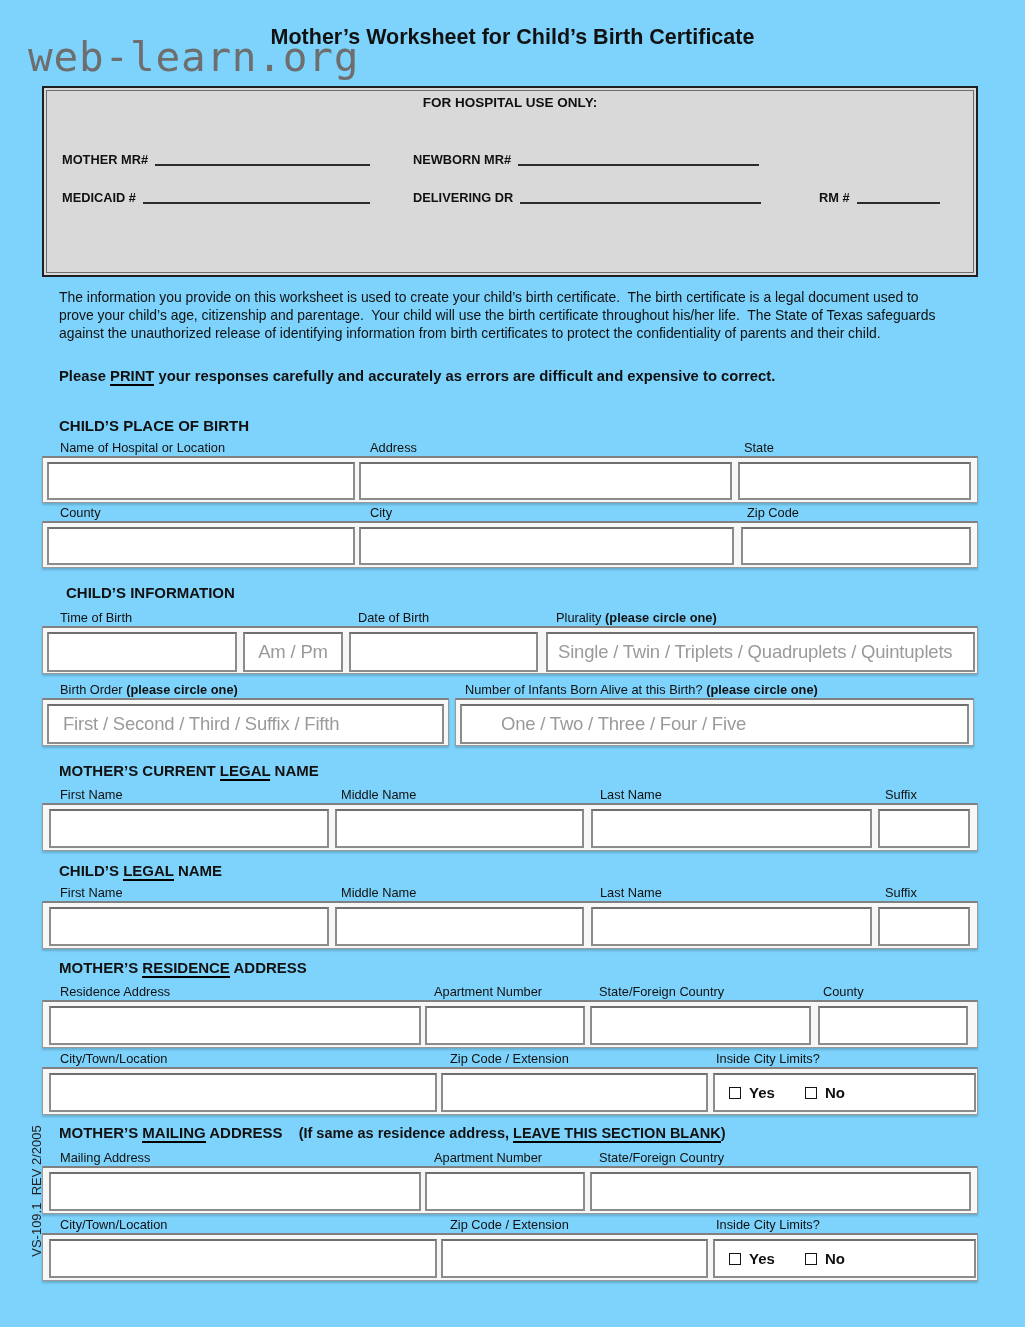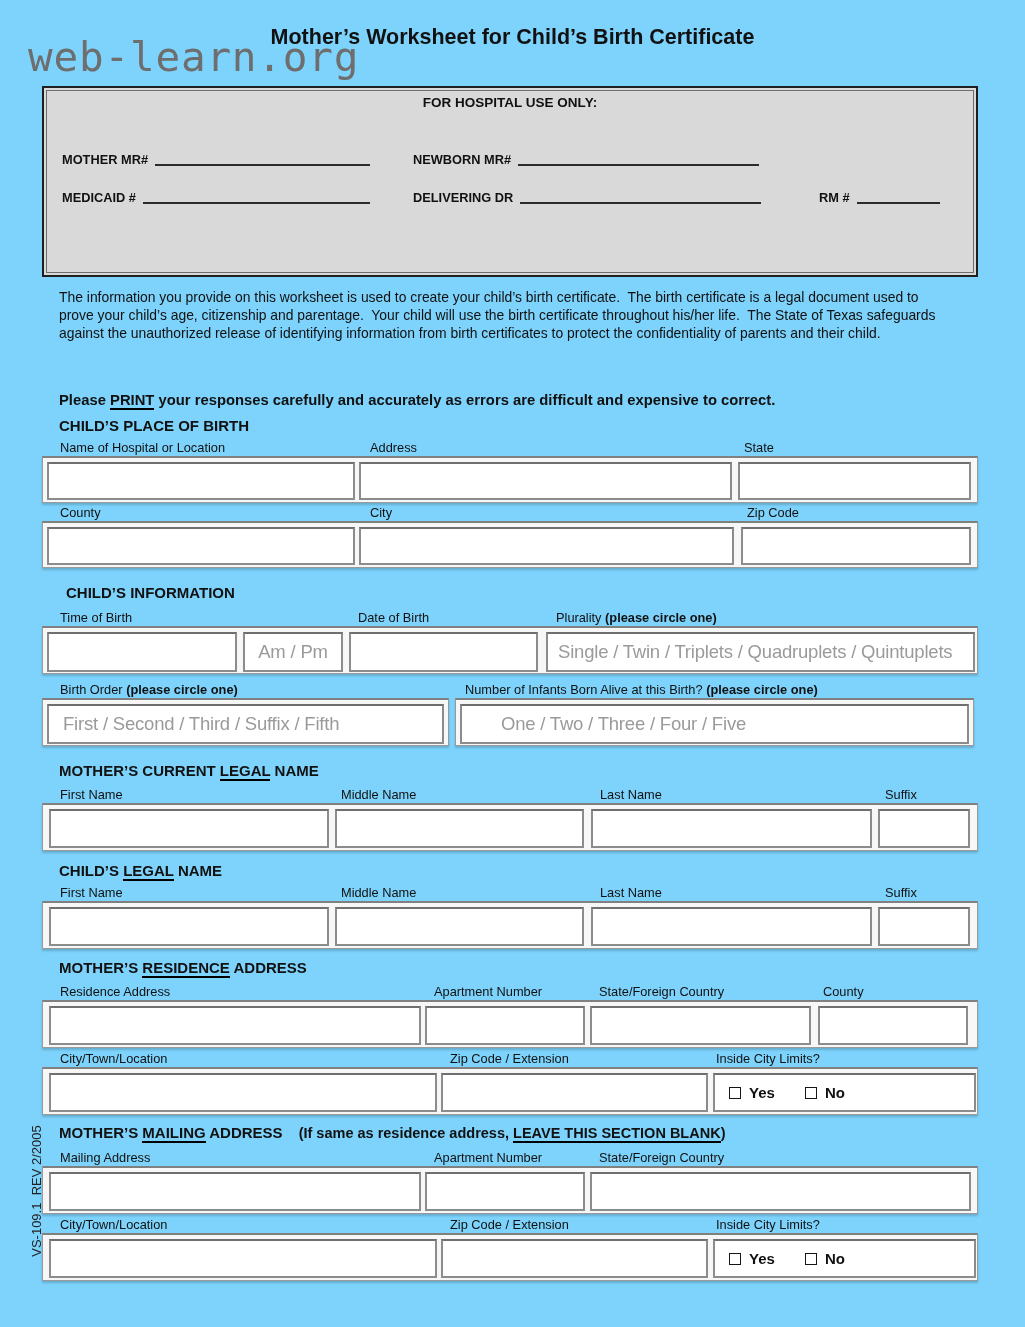--- a/index.html
+++ b/index.html
@@ -31,21 +31,21 @@
     font-size:13.5px; font-weight:bold;
   }
   .hfield { position:absolute; display:flex; align-items:center; }
   .hfield .hlab { font-size:12.8px; font-weight:bold; white-space:nowrap; }
   .hfield .rule { flex:1; border-bottom:2px solid #2b2b2b; margin:0 0 1px 7px; height:14px; }
 
   .intro {
     position:absolute; left:59px; top:289px; width:889px;
     font-size:13.9px; line-height:17.8px; white-space:pre-wrap;
   }
-  .printline { position:absolute; left:59px; top:392px; font-size:14.8px; font-weight:bold; }
+  .printline { position:absolute; left:59px; top:368px; font-size:14.8px; font-weight:bold; }
 
   .sech { position:absolute; font-size:15px; font-weight:bold; white-space:nowrap; }
   .sech .note { font-size:14.5px; }
   .u { border-bottom:2px solid #000; padding-bottom:0px; }
 
   .flabel { position:absolute; font-size:12.8px; white-space:nowrap; }
   .flabel b { font-weight:bold; }
 
   .strip {
     position:absolute; background:#f7f7f7;

